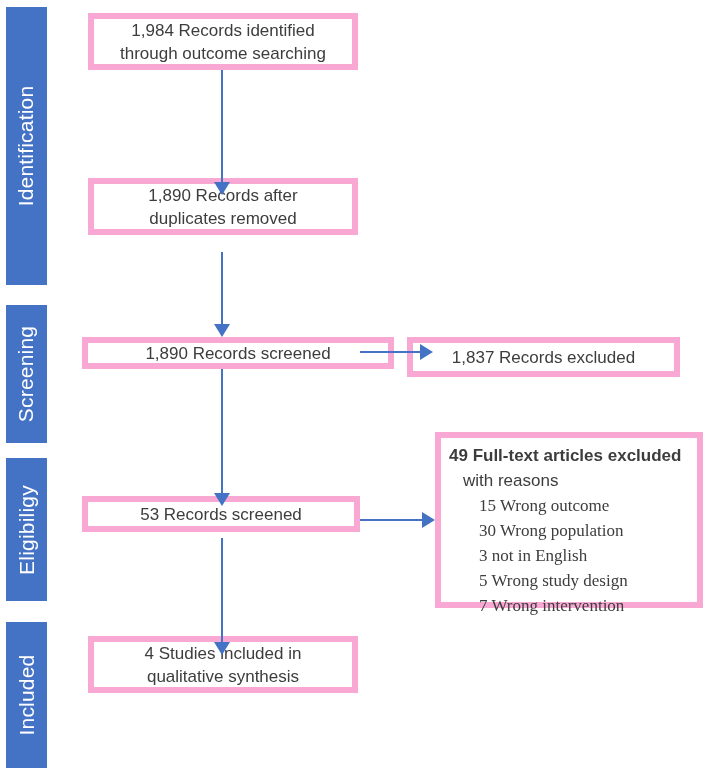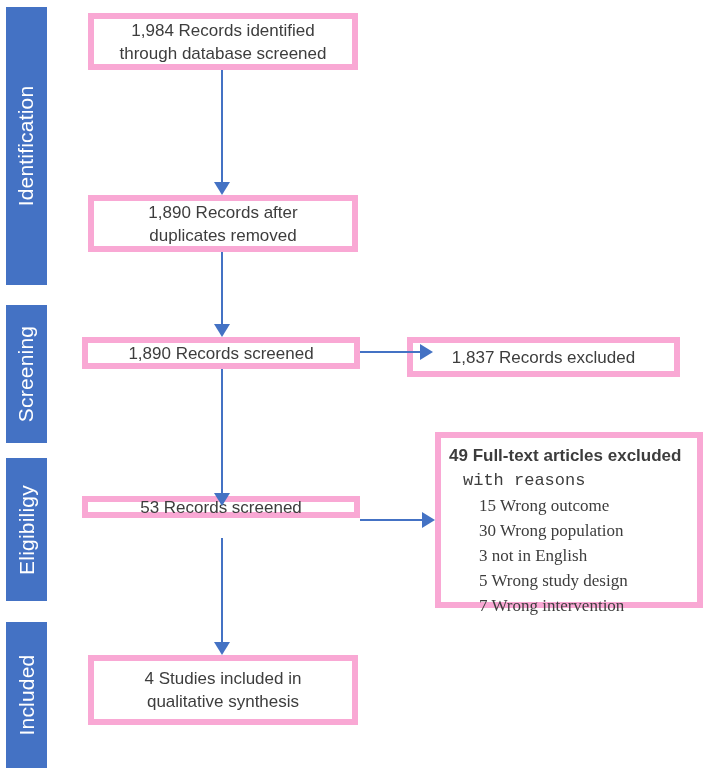--- a/index.html
+++ b/index.html
@@ -48,21 +48,21 @@
     text-align: center;
   }
   .fbox.left-align {
     align-items: stretch;
     justify-content: flex-start;
     text-align: left;
     line-height: 25px;
     padding: 5px 4px 4px 8px;
   }
   .ind0 { padding-left: 0; font-weight: bold; }
-  .ind1 { padding-left: 14px; font-family: Liberation Mono, monospace; }
+  .ind1 { padding-left: 14px; }
   .ind2 { padding-left: 30px; font-family: Liberation Serif, serif; }
   
   .vline {
     position: absolute;
     width: 2px;
     background: #4472C4;
   }
   .hline {
     position: absolute;
     height: 2px;
@@ -98,37 +98,37 @@
   </div>
   <div class="stage" style="top:458px;height:143px">
     <span class="stage-label">Eligibiligy</span>
   </div>
   <div class="stage" style="top:622px;height:146px">
     <span class="stage-label">Included</span>
   </div>
 
   <div class="fbox" style="left:88px;top:13px;width:270px;height:57px">
     <div>1,984 Records identified</div>
-    <div>through database screened</div>
+    <div>through outcome searching</div>
   </div>
 
-  <div class="fbox" style="left:88px;top:195px;width:270px;height:57px">
+  <div class="fbox" style="left:88px;top:178px;width:270px;height:57px">
     <div>1,890 Records after</div>
     <div>duplicates removed</div>
   </div>
 
-  <div class="fbox" style="left:82px;top:337px;width:278px;height:32px">
+  <div class="fbox" style="left:82px;top:337px;width:312px;height:32px">
     <div>1,890 Records screened</div>
   </div>
 
-  <div class="fbox" style="left:82px;top:496px;width:278px;height:22px">
+  <div class="fbox" style="left:82px;top:496px;width:278px;height:36px">
     <div>53 Records screened</div>
   </div>
 
-  <div class="fbox" style="left:88px;top:655px;width:270px;height:70px">
+  <div class="fbox" style="left:88px;top:636px;width:270px;height:57px">
     <div>4 Studies included in</div>
     <div>qualitative synthesis</div>
   </div>
 
   <div class="fbox" style="left:407px;top:337px;width:273px;height:40px">
     <div>1,837 Records excluded</div>
   </div>
 
   <div class="fbox left-align" style="left:435px;top:432px;width:268px;height:176px">
     <div class="ind0">49 Full-text articles excluded</div>

